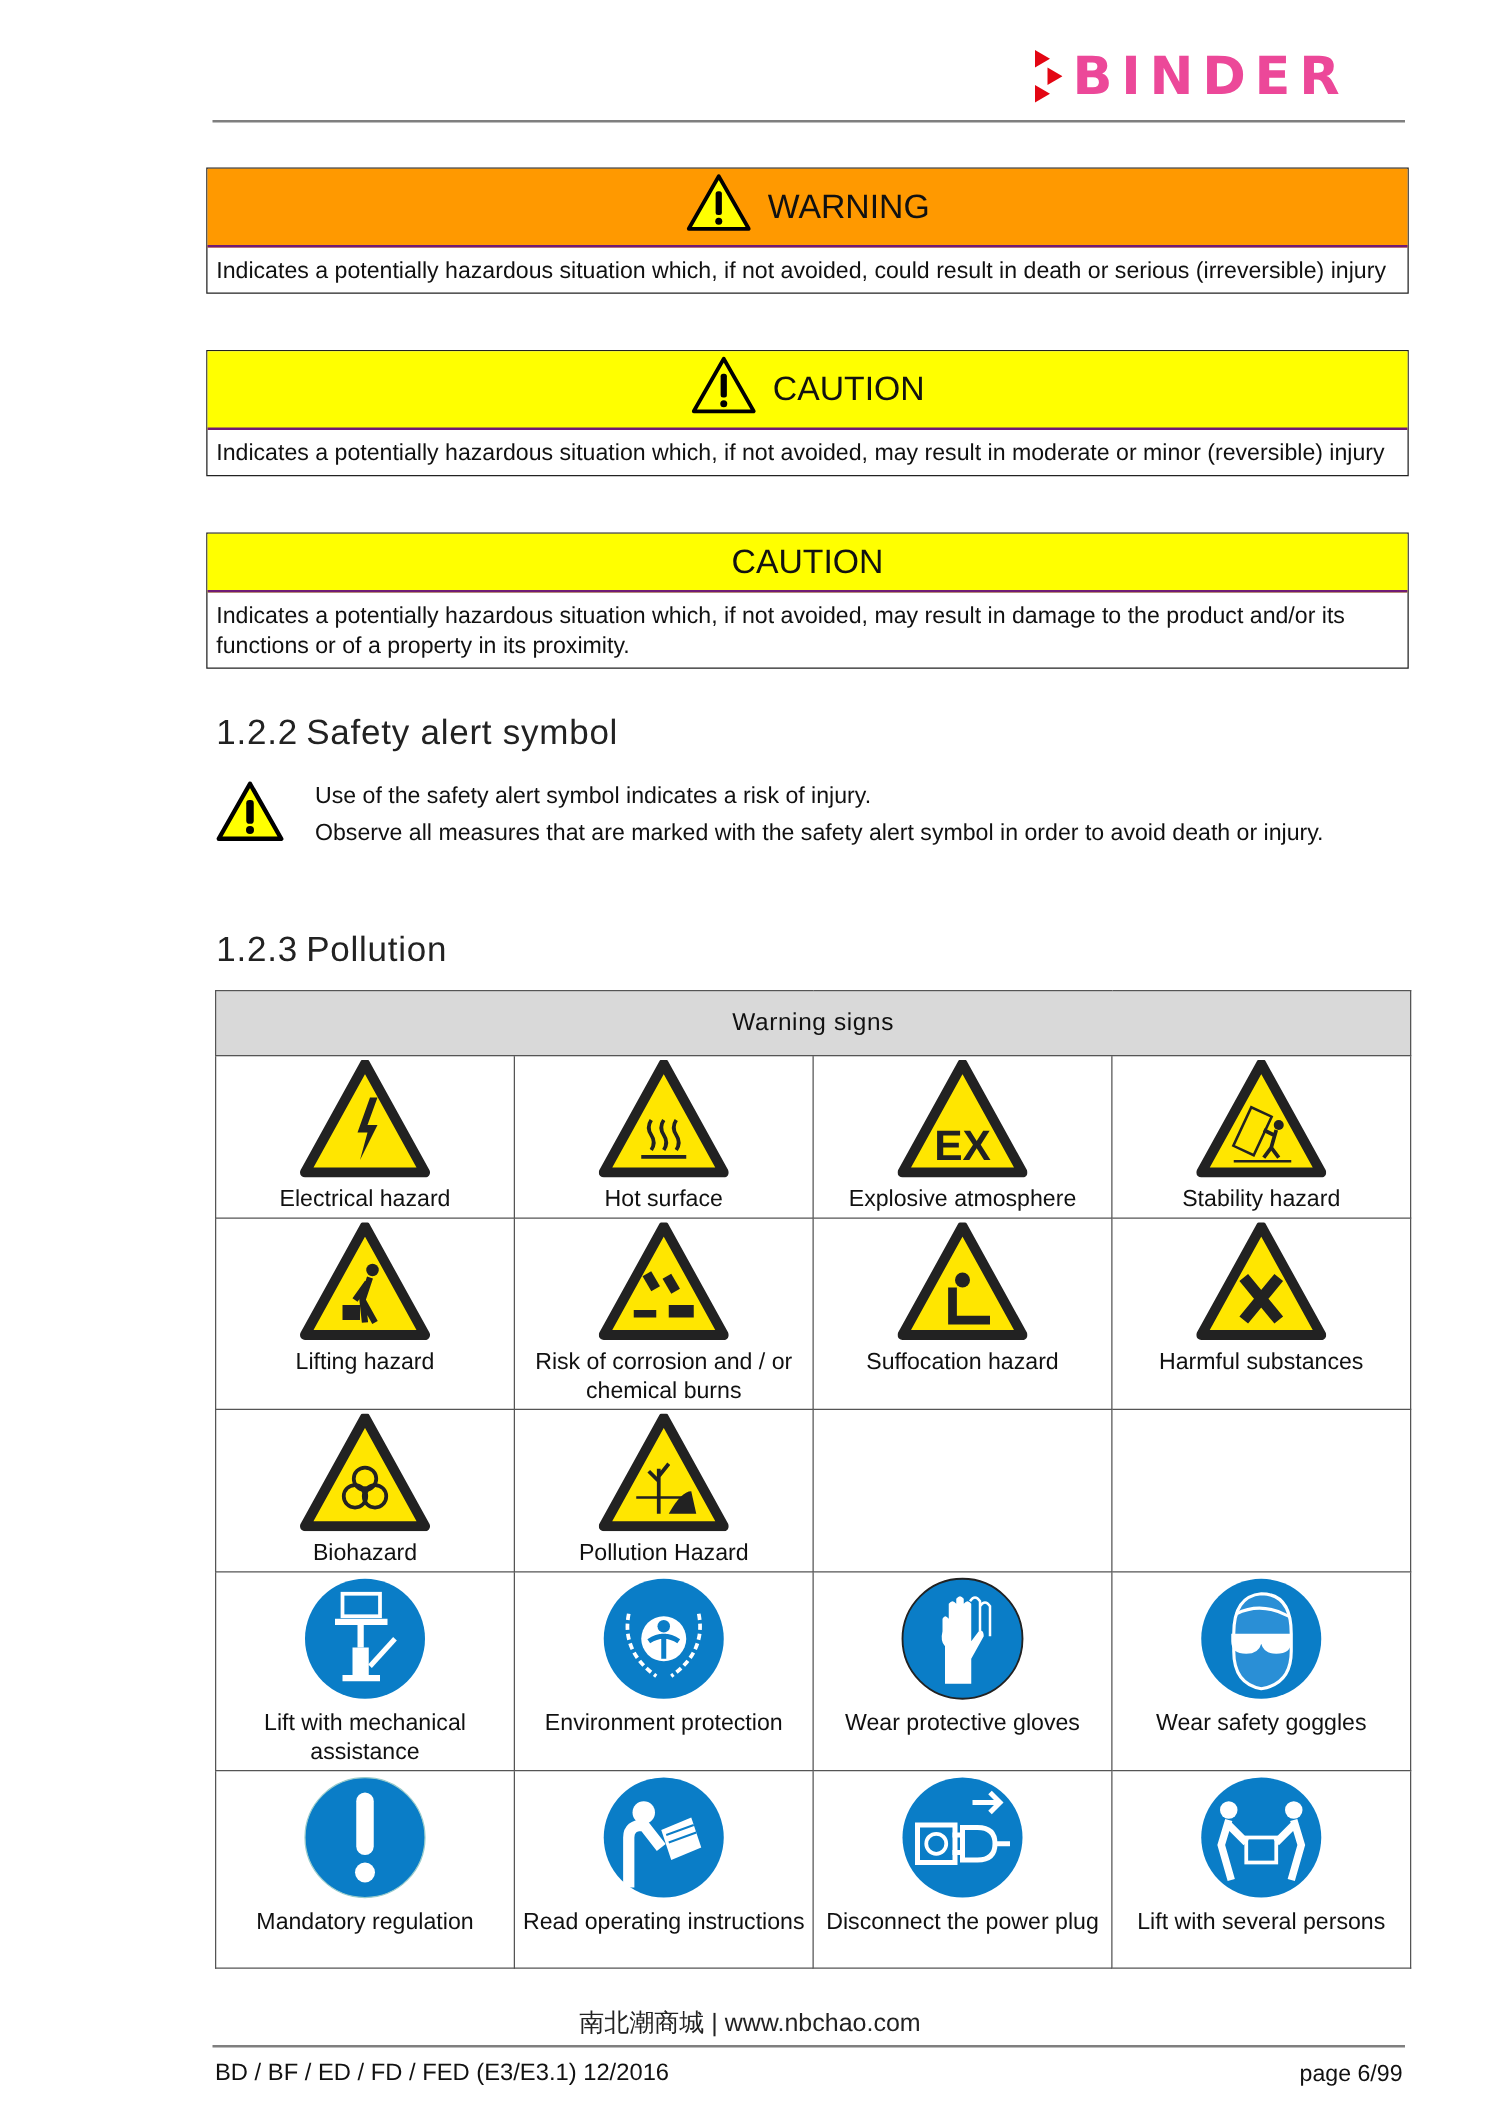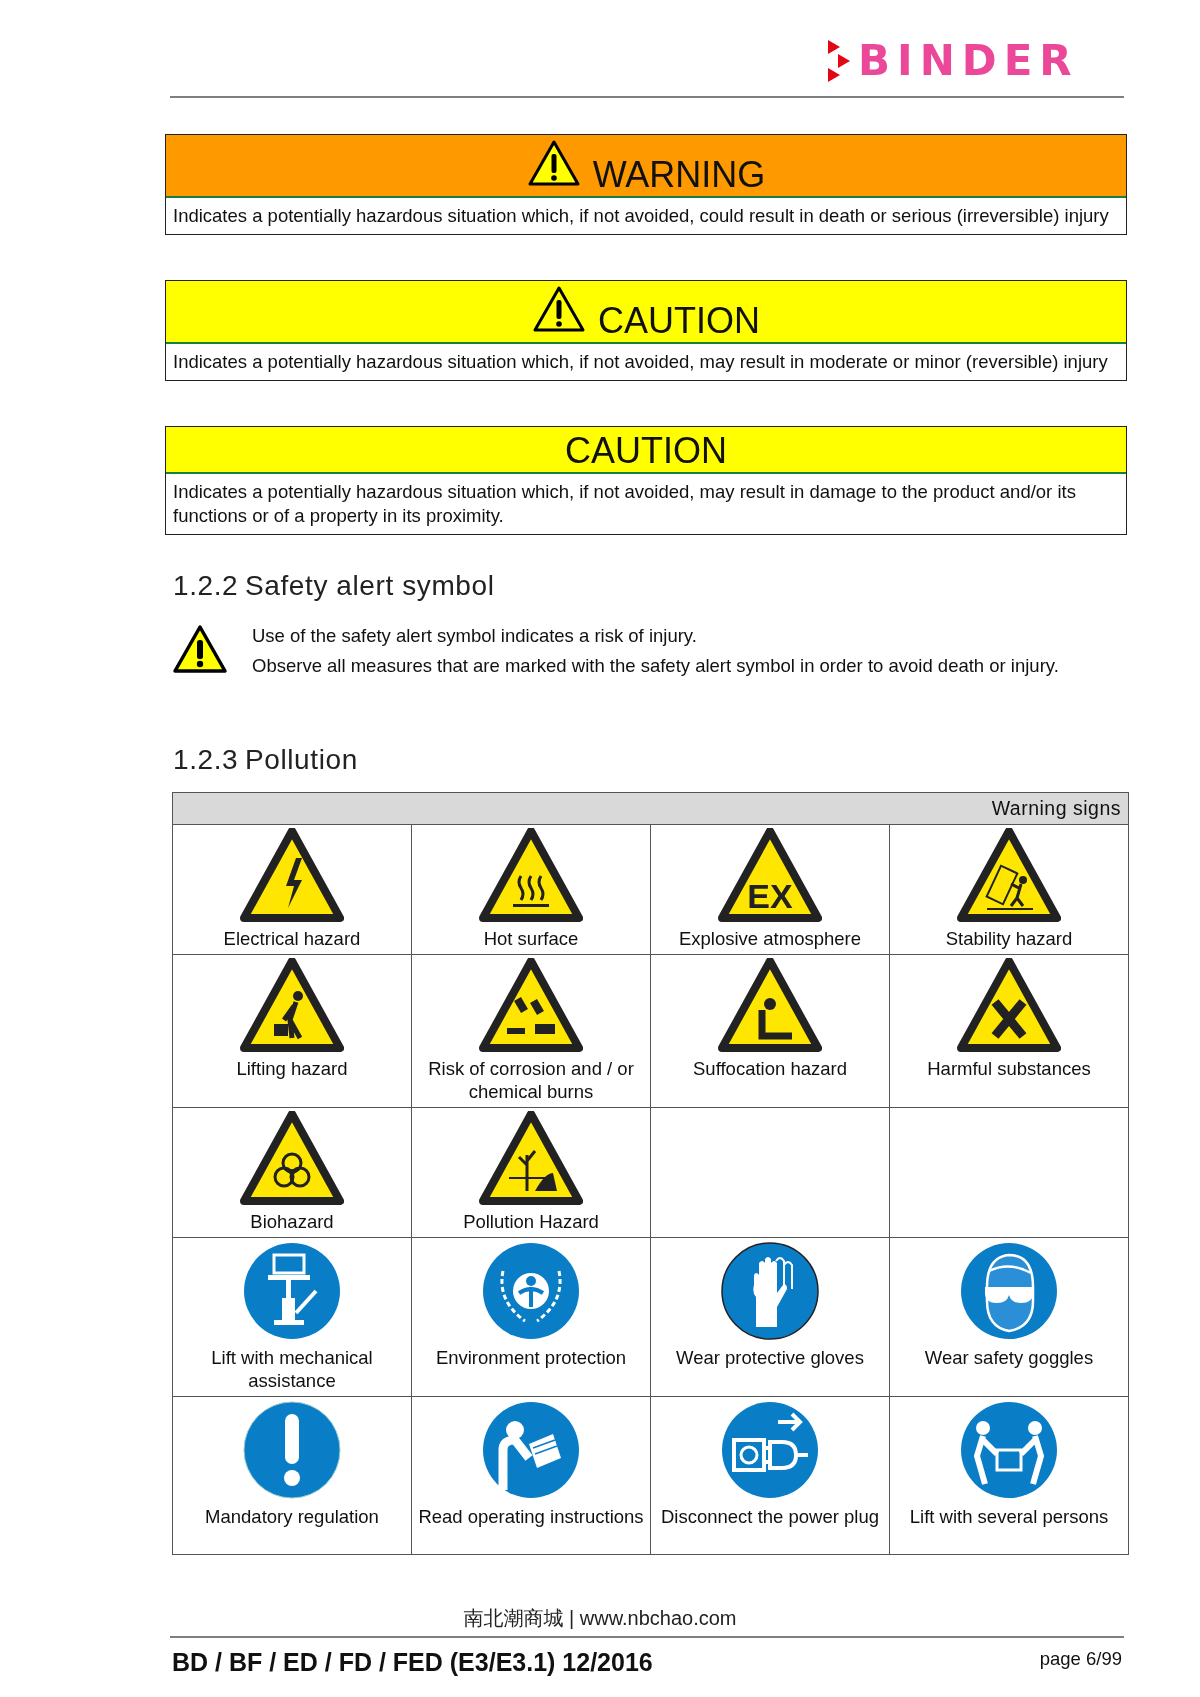--- a/index.html
+++ b/index.html
@@ -3,31 +3,31 @@
 <meta charset="utf-8">
 <style>
   html, body { margin: 0; padding: 0; background: #ffffff; }
   body { width: 1200px; height: 1697px; position: relative; font-family: "Liberation Sans", sans-serif; color: #111; overflow: hidden; }
   .abs { position: absolute; }
   .logo { left: 828px; top: 38px; height: 46px; display: flex; align-items: center; gap: 8px; }
   .logo-mark { width: 22px; height: 46px; position: relative; }
   .logo-text { font-family: "DejaVu Sans", sans-serif; font-weight: bold; font-size: 42px; letter-spacing: 7px; color: #ec4899; line-height: 46px; }
   .hrule { left: 170px; width: 954px; height: 2px; background: #7f7f7f; }
   .sigbox { left: 165px; width: 962px; border: 1.5px solid #222; box-sizing: border-box; }
-  .sig-head { display: flex; align-items: flex-end; justify-content: center; gap: 12px; border-bottom: 2px solid #15803d; font-size: 36px; color: #111; }
+  .sig-head { display: flex; align-items: center; justify-content: center; gap: 12px; border-bottom: 2px solid #701a75; font-size: 27px; color: #111; }
   .sig-body { padding: 6px 7px; font-size: 18.5px; line-height: 24px; }
   .h2 { left: 173px; font-size: 28px; letter-spacing: 0.6px; color: #222; }
   .h2 .num { display: inline-block; width: 72px; }
   .alert-text { left: 252px; width: 860px; font-size: 18.5px; line-height: 24px; }
   table.picto { position: absolute; left: 172px; top: 792px; width: 957px; border-collapse: collapse; table-layout: fixed; }
   table.picto td { border: 1.5px solid #555; text-align: center; vertical-align: top; font-size: 18.5px; line-height: 23px; padding: 0 2px 4px; }
-  table.picto td.sect { background: #d9d9d9; text-align: right; font-size: 19.5px; letter-spacing: 0.5px; padding: 4px 7px; height: 22px; vertical-align: middle; }
+  table.picto td.sect { background: #d9d9d9; text-align: center; font-size: 19.5px; letter-spacing: 0.5px; padding: 14px 7px; height: 22px; vertical-align: middle; }
   .picto-icon { display: block; margin: 3px auto 0; }
   .footer-brand { left: 0; width: 1200px; text-align: center; top: 1605px; font-size: 20px; color: #222; }
-  .footer-left { left: 172px; top: 1648px; font-size: 25px; font-weight: bold; }
+  .footer-left { left: 172px; top: 1648px; font-size: 19px; }
   .footer-right { right: 78px; top: 1648px; font-size: 18.5px; }
 </style>
 </head>
 <body>
 
 <div class="abs logo">
   <span class="logo-mark">
     <svg width="22" height="46" viewBox="0 0 22 46">
       <polygon points="0,2 12,9 0,16" fill="#e30613"></polygon>
       <polygon points="10,16 22,23 10,30" fill="#e30613"></polygon>

